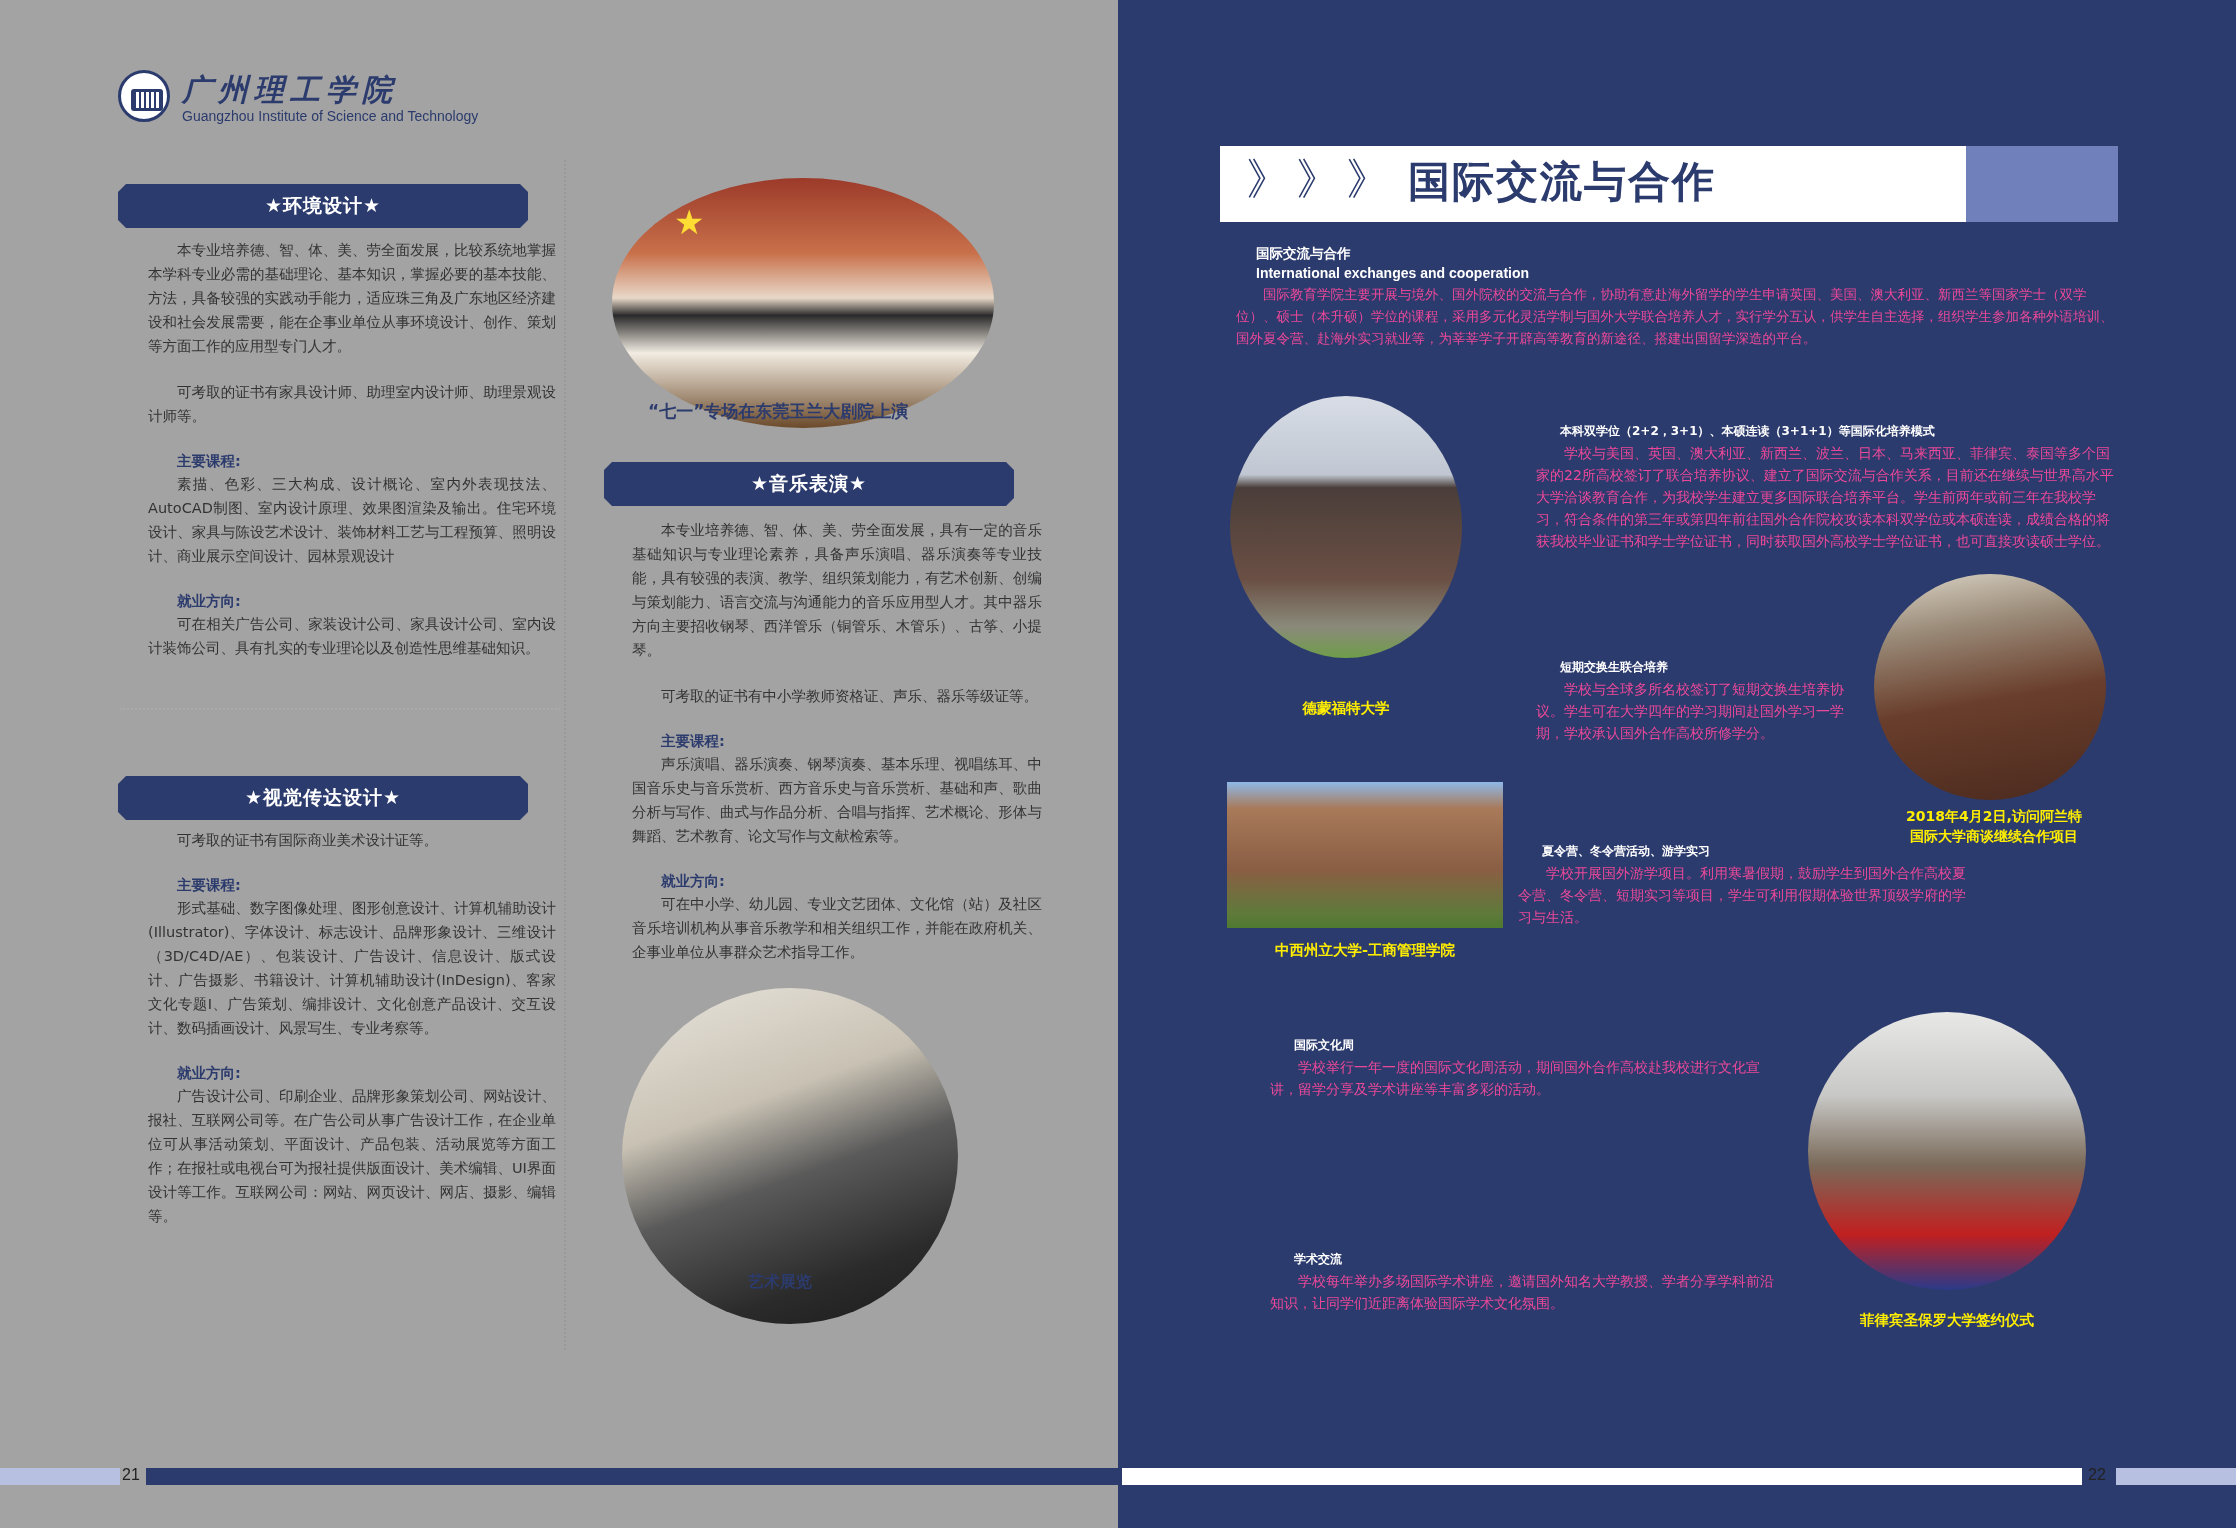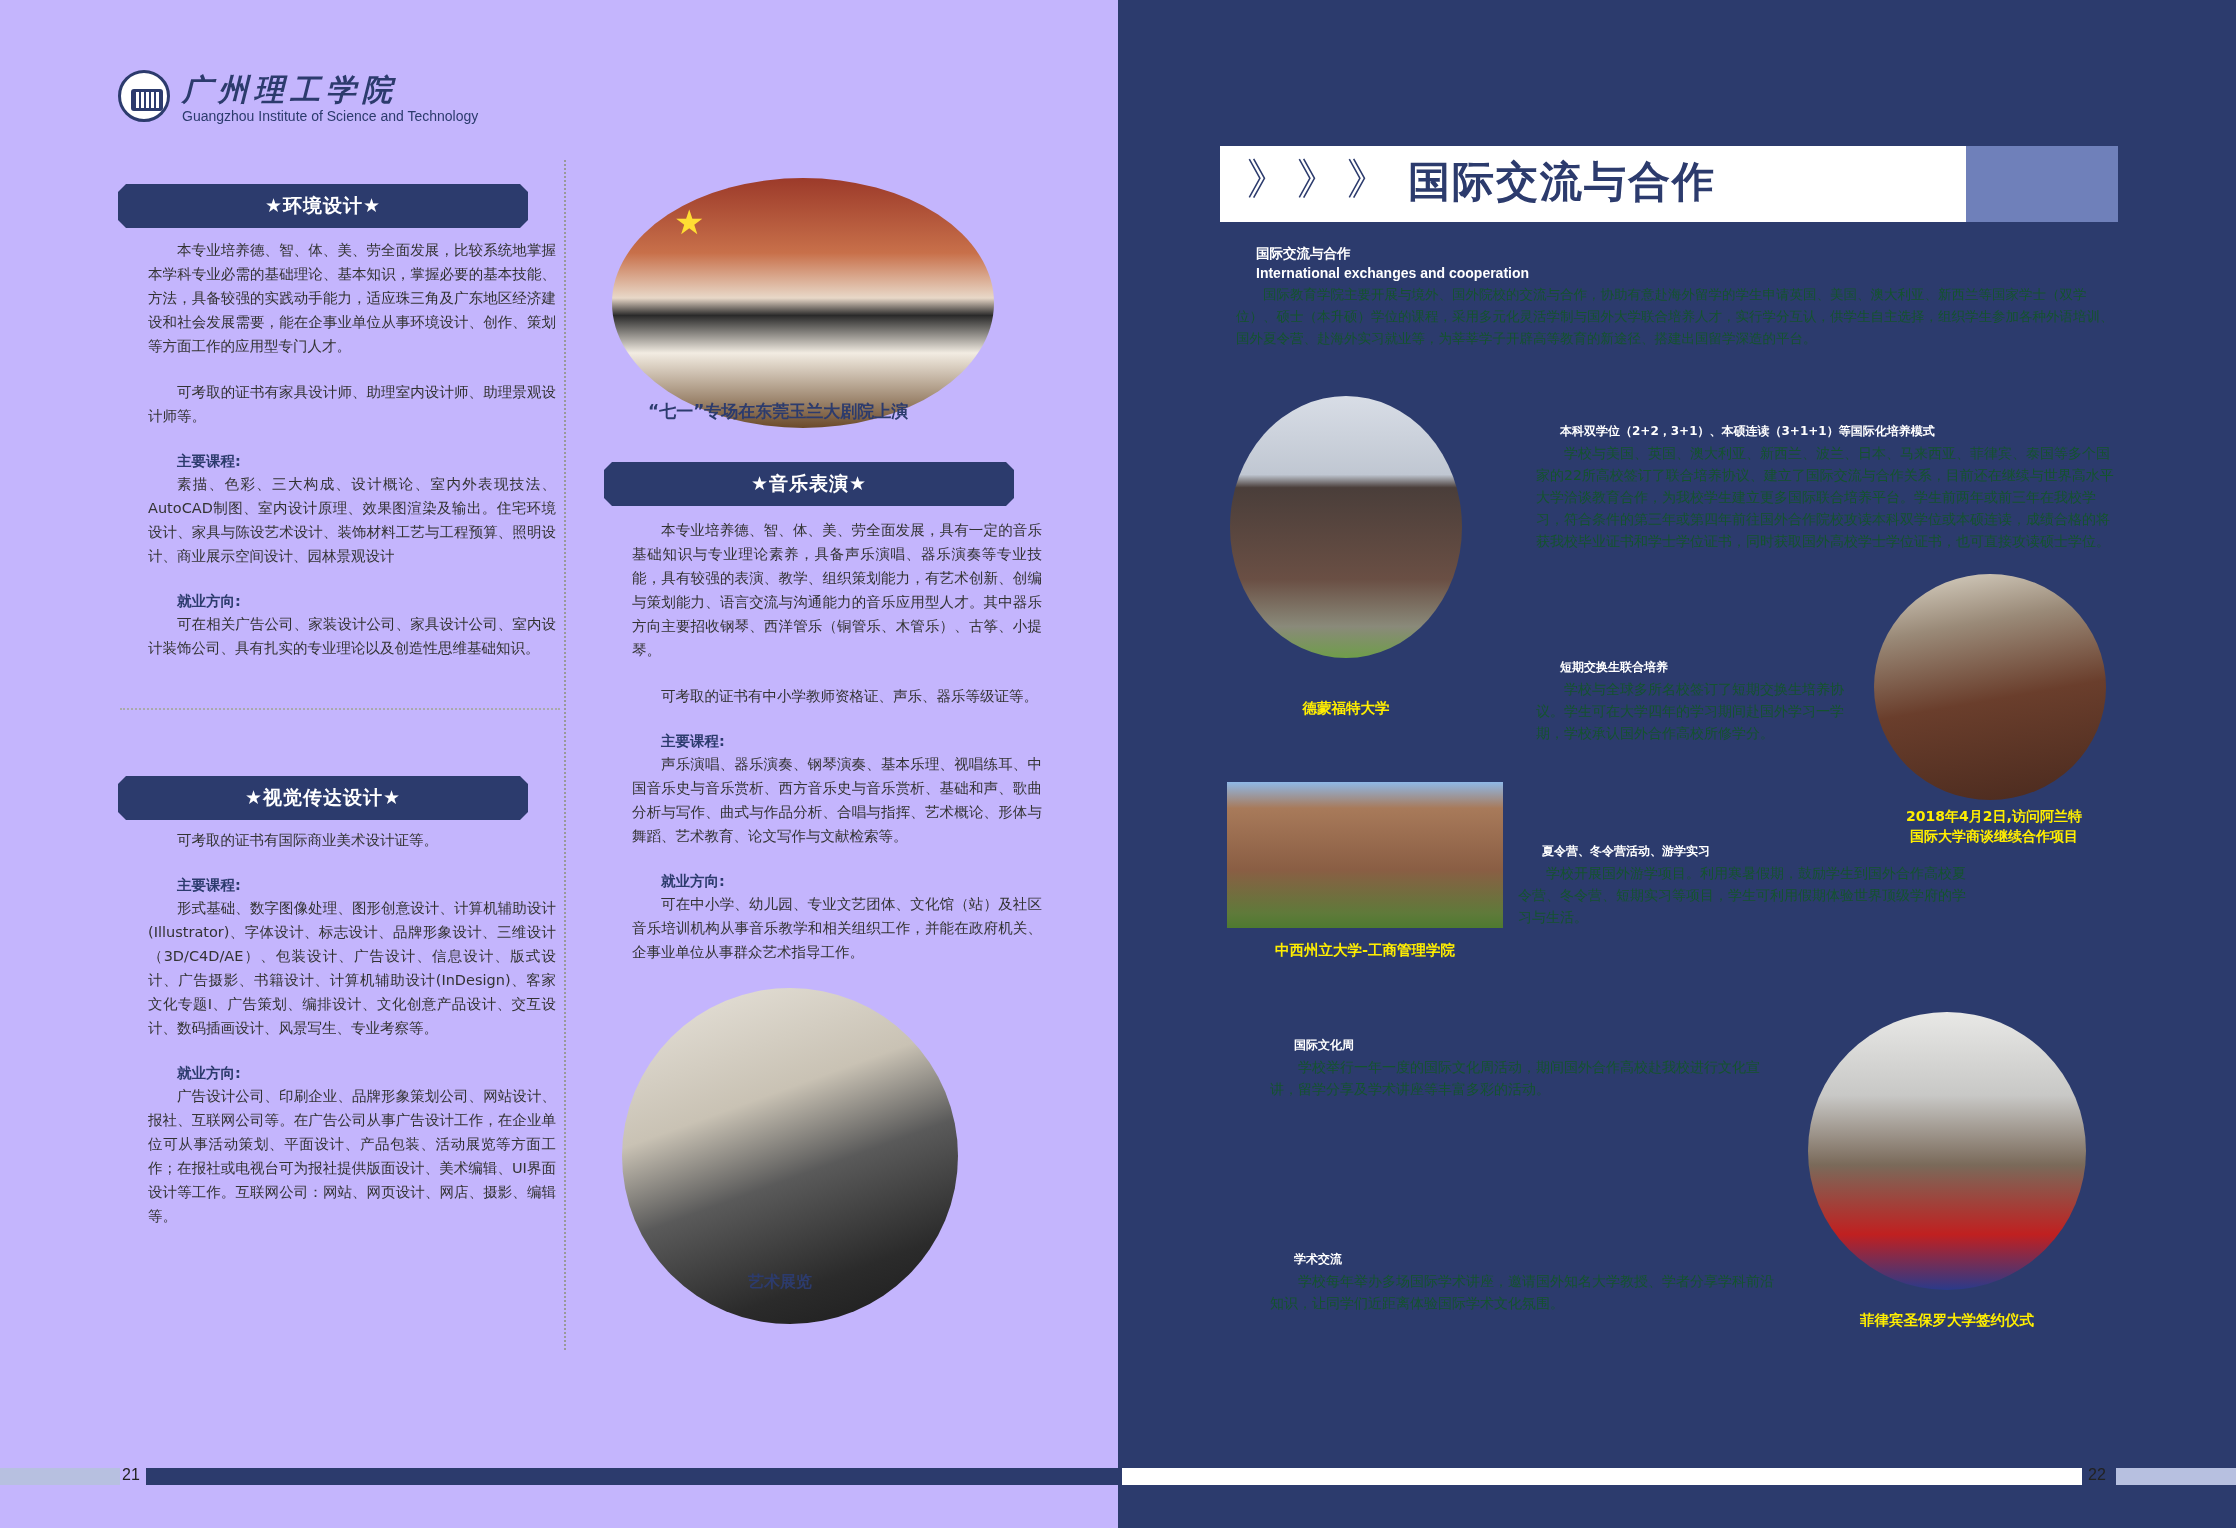--- a/index.html
+++ b/index.html
@@ -1,19 +1,19 @@
 <!DOCTYPE html>
 <html><head>
 <meta charset="utf-8">
 <style>
   * { box-sizing: border-box; margin: 0; padding: 0; }
   body { width: 2236px; height: 1528px; position: relative; overflow: hidden; background: #ffffff; font-family: "DejaVu Sans", "Liberation Sans", sans-serif; }
   .abs { position: absolute; }
   
-  #left-page { left: 0; top: 0; width: 1118px; height: 1528px; background: #c4b5fd; }
+  #left-page { left: 0; top: 0; width: 1118px; height: 1528px; background: #a3a3a3; }
   #right-page { left: 1118px; top: 0; width: 1118px; height: 1528px; background: #2c3b6d; }
 
   .logo-wrap { left: 118px; top: 66px; width: 260px; height: 60px; }
   .logo-seal { left: 0; top: 4px; width: 52px; height: 52px; border-radius: 50%; border: 3px solid #2c3b6d; background: #fff; }
   .logo-seal::after { content: ""; position: absolute; left: 10px; top: 16px; width: 26px; height: 16px; border: 3px solid #2c3b6d; border-radius: 3px; background: repeating-linear-gradient(90deg,#2c3b6d 0 2px,#fff 2px 5px); }
   .logo-cn { left: 64px; top: 4px; font-family: "DejaVu Serif", serif; font-size: 30px; font-style: italic; font-weight: bold; color: #2c3b6d; letter-spacing: 6px; white-space: nowrap; }
   .logo-en { left: 64px; top: 42px; font-size: 14px; color: #2c3b6d; white-space: nowrap; font-family: "Liberation Sans", sans-serif; }
 
   .section-banner { height: 44px; background: #2c3b6d; color: #fff; font-weight: bold; font-size: 19px; display: flex; align-items: center; justify-content: center; clip-path: polygon(8px 0, calc(100% - 8px) 0, 100% 8px, 100% calc(100% - 8px), calc(100% - 8px) 100%, 8px 100%, 0 calc(100% - 8px), 0 8px); letter-spacing: 1px; }
 
@@ -35,21 +35,21 @@
   .foot-right-white { left: 1122px; top: 1468px; width: 960px; height: 17px; background: #ffffff; }
   .foot-right-light { left: 2116px; top: 1468px; width: 120px; height: 17px; background: #b7c0e0; }
   .page-num { font-family: "Liberation Sans", sans-serif; font-size: 16px; top: 1466px; color: #222; }
 
   
   .rh-white { left: 1220px; top: 146px; width: 746px; height: 76px; background: #fff; }
   .rh-accent { left: 1966px; top: 146px; width: 152px; height: 76px; background: #6f80ba; }
   .rh-arrows { left: 1246px; top: 150px; font-size: 44px; color: #2c3b6d; letter-spacing: 6px; font-weight: 300; }
   .rh-title { left: 1408px; top: 154px; font-size: 42px; color: #2c3b6d; font-weight: bold; letter-spacing: 2px; white-space: nowrap; }
 
-  .w-text { color: #14532d; font-size: 14px; line-height: 22px; }
+  .w-text { color: #ec4899; font-size: 14px; line-height: 22px; }
   .w-text p { text-indent: 2em; }
   .w-head { color: #fff; font-weight: bold; font-size: 12px; line-height: 22px; padding-left: 2em; }
 </style>
 </head>
 <body>
 
 <div id="left-page" class="abs">
 
   <div class="abs logo-wrap">
     <div class="abs logo-seal"></div>

